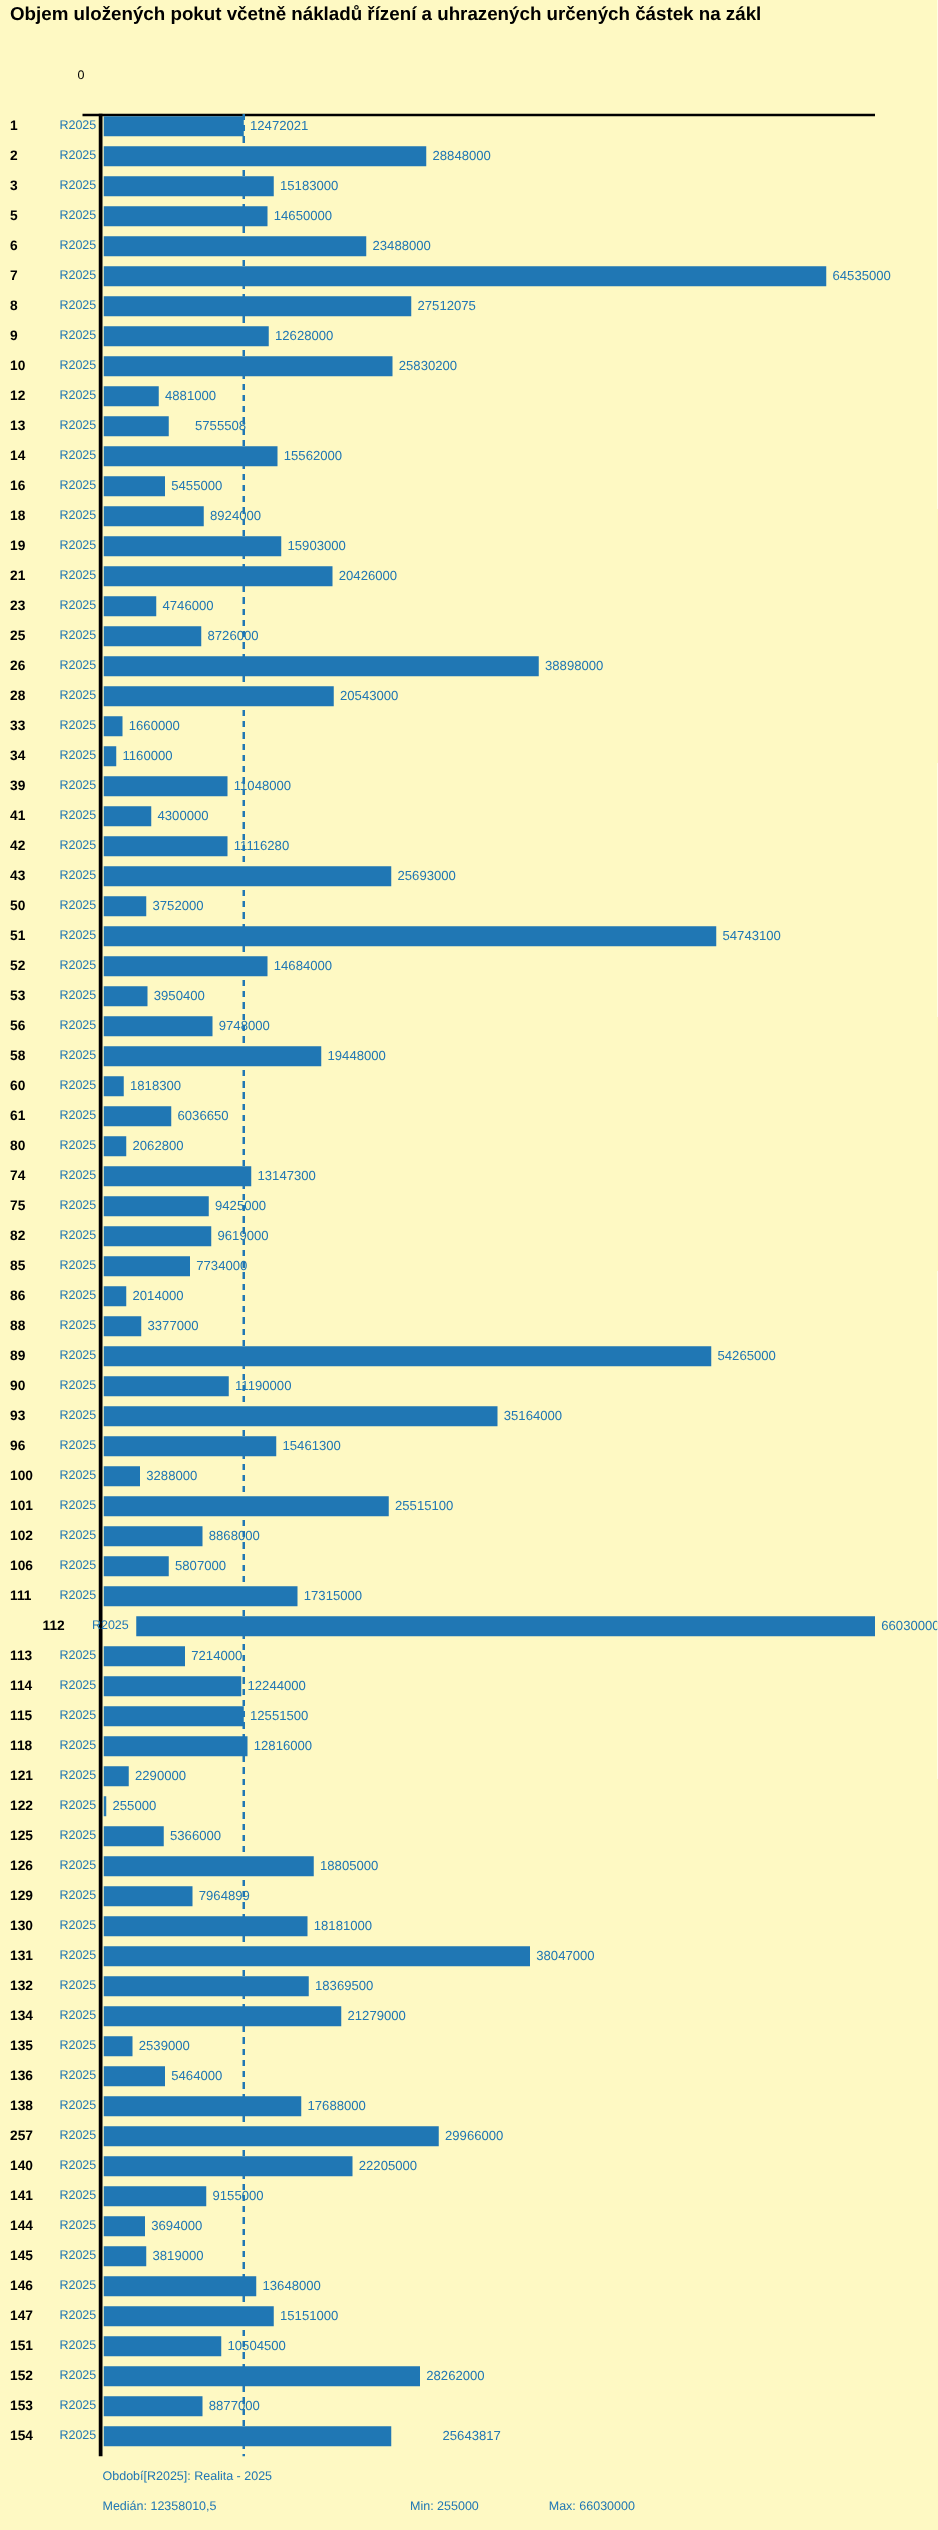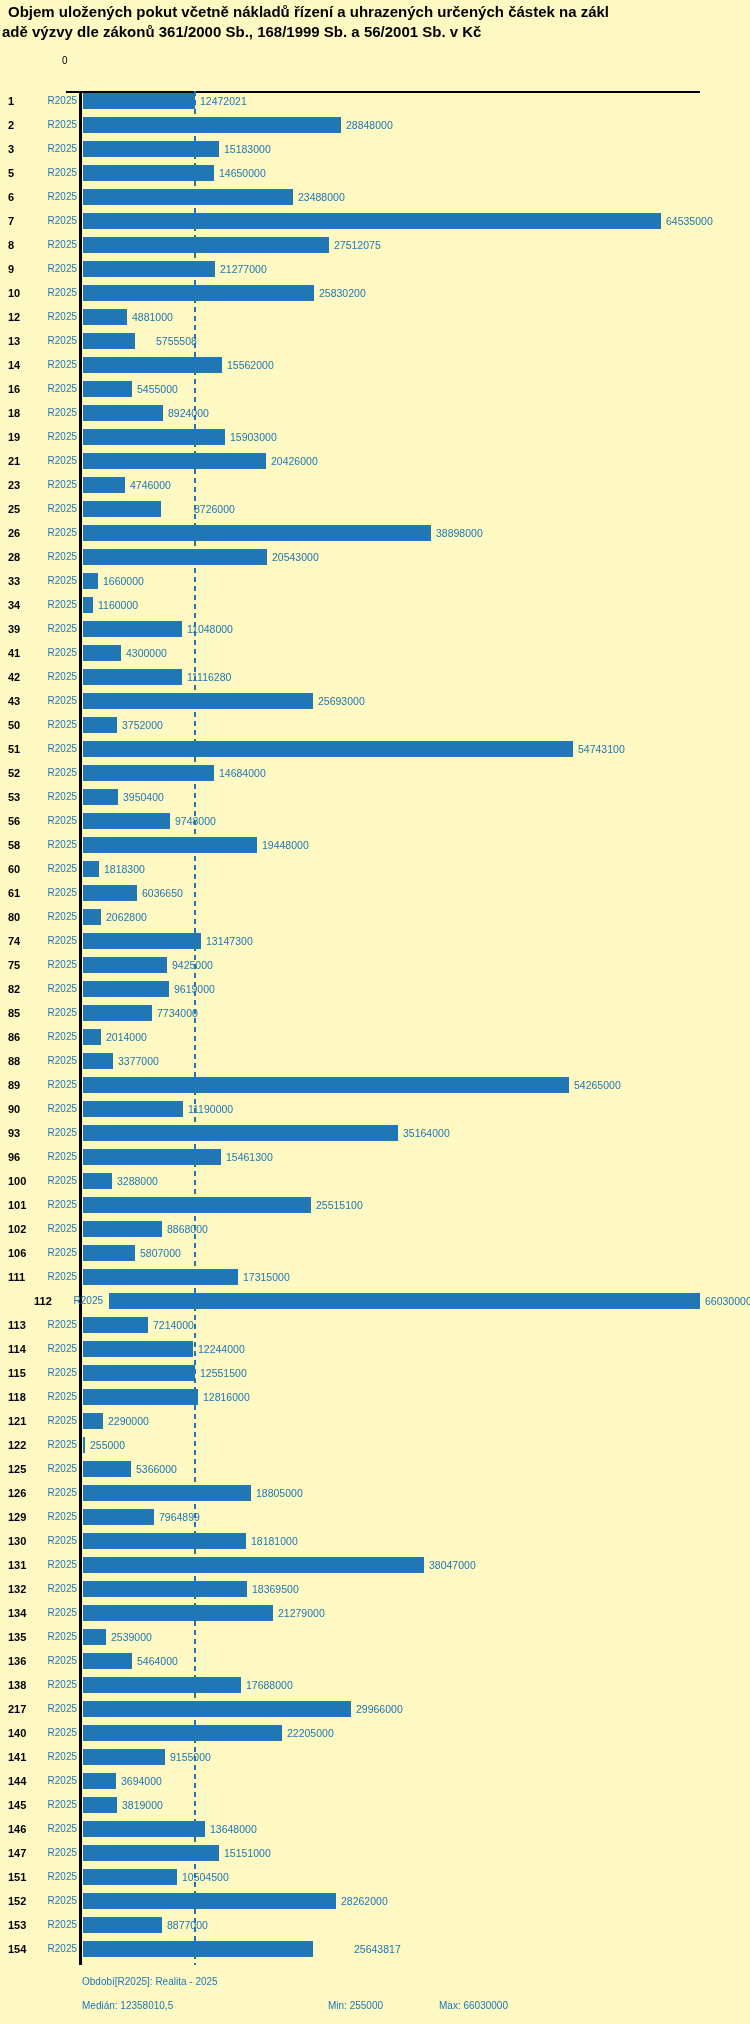--- a/index.html
+++ b/index.html
@@ -28,21 +28,20 @@
   #footer-median{left:82px;top:2000px;}
   #footer-min{left:328px;top:2000px;}
   #footer-max{left:410px;top:2000px;padding-left:29px;}
 </style>
 </head>
 <body>
 
 <div class="screen">
 
   <div id="title1" class="title-line">Objem uložených pokut včetně nákladů řízení a uhrazených určených částek na zákl</div>
-  <div id="title2" class="title-line">adě výzvy dle zákonů 361/2000 Sb., 168/1999 Sb. a 56/2001 Sb. v Kč</div>
 
   <div class="zero-label">0</div>
   <div class="axis-h"></div>
   <div class="axis-v" id="axis-v" style="height: 1874px;"></div>
   <div class="median-line" id="median-line" style="left: 194px; height: 1874px;"></div>
 
   <div id="rows">
       <div class="row" style="top: 93px;">
         <div class="row-num">1</div>
         <div class="series-lbl">R2025</div>
@@ -82,21 +81,21 @@
       <div class="row" style="top: 237px;">
         <div class="row-num">8</div>
         <div class="series-lbl">R2025</div>
         <div class="bar" style="left: 83px; width: 246px; background: rgb(32, 119, 180);"></div>
         <div class="val-lbl" style="left: 334px;">27512075</div>
       </div>
       <div class="row" style="top: 261px;">
         <div class="row-num">9</div>
         <div class="series-lbl">R2025</div>
         <div class="bar" style="left: 83px; width: 132px; background: rgb(32, 119, 180);"></div>
-        <div class="val-lbl" style="left: 220px;">21277000</div>
+        <div class="val-lbl" style="left: 220px;">12628000</div>
       </div>
       <div class="row" style="top: 285px;">
         <div class="row-num">10</div>
         <div class="series-lbl">R2025</div>
         <div class="bar" style="left: 83px; width: 231px; background: rgb(32, 119, 180);"></div>
         <div class="val-lbl" style="left: 319px;">25830200</div>
       </div>
       <div class="row" style="top: 309px;">
         <div class="row-num">12</div>
         <div class="series-lbl">R2025</div>
@@ -142,21 +141,21 @@
       <div class="row" style="top: 477px;">
         <div class="row-num">23</div>
         <div class="series-lbl">R2025</div>
         <div class="bar" style="left: 83px; width: 42px; background: rgb(32, 119, 180);"></div>
         <div class="val-lbl" style="left: 130px;">4746000</div>
       </div>
       <div class="row" style="top: 501px;">
         <div class="row-num">25</div>
         <div class="series-lbl">R2025</div>
         <div class="bar" style="left: 83px; width: 78px; background: rgb(32, 119, 180);"></div>
-        <div class="val-lbl" style="left: 166px; margin-left: 28px;">8726000</div>
+        <div class="val-lbl" style="left: 166px;">8726000</div>
       </div>
       <div class="row" style="top: 525px;">
         <div class="row-num">26</div>
         <div class="series-lbl">R2025</div>
         <div class="bar" style="left: 83px; width: 348px; background: rgb(32, 119, 180);"></div>
         <div class="val-lbl" style="left: 436px;">38898000</div>
       </div>
       <div class="row" style="top: 549px;">
         <div class="row-num">28</div>
         <div class="series-lbl">R2025</div>
@@ -439,21 +438,21 @@
         <div class="bar" style="left: 83px; width: 49px; background: rgb(32, 119, 180);"></div>
         <div class="val-lbl" style="left: 137px;">5464000</div>
       </div>
       <div class="row" style="top: 1677px;">
         <div class="row-num">138</div>
         <div class="series-lbl">R2025</div>
         <div class="bar" style="left: 83px; width: 158px; background: rgb(32, 119, 180);"></div>
         <div class="val-lbl" style="left: 246px;">17688000</div>
       </div>
       <div class="row" style="top: 1701px;">
-        <div class="row-num">217</div>
+        <div class="row-num">257</div>
         <div class="series-lbl">R2025</div>
         <div class="bar" style="left: 83px; width: 268px; background: rgb(32, 119, 180);"></div>
         <div class="val-lbl" style="left: 356px;">29966000</div>
       </div>
       <div class="row" style="top: 1725px;">
         <div class="row-num">140</div>
         <div class="series-lbl">R2025</div>
         <div class="bar" style="left: 83px; width: 199px; background: rgb(32, 119, 180);"></div>
         <div class="val-lbl" style="left: 287px;">22205000</div>
       </div>

